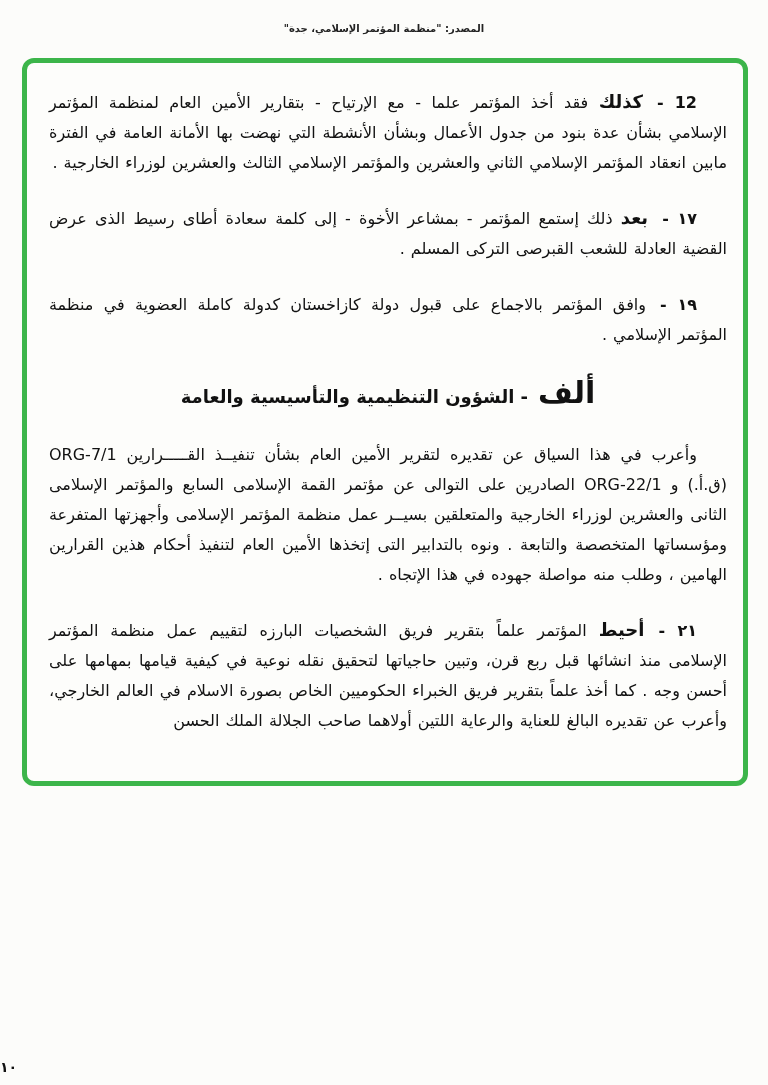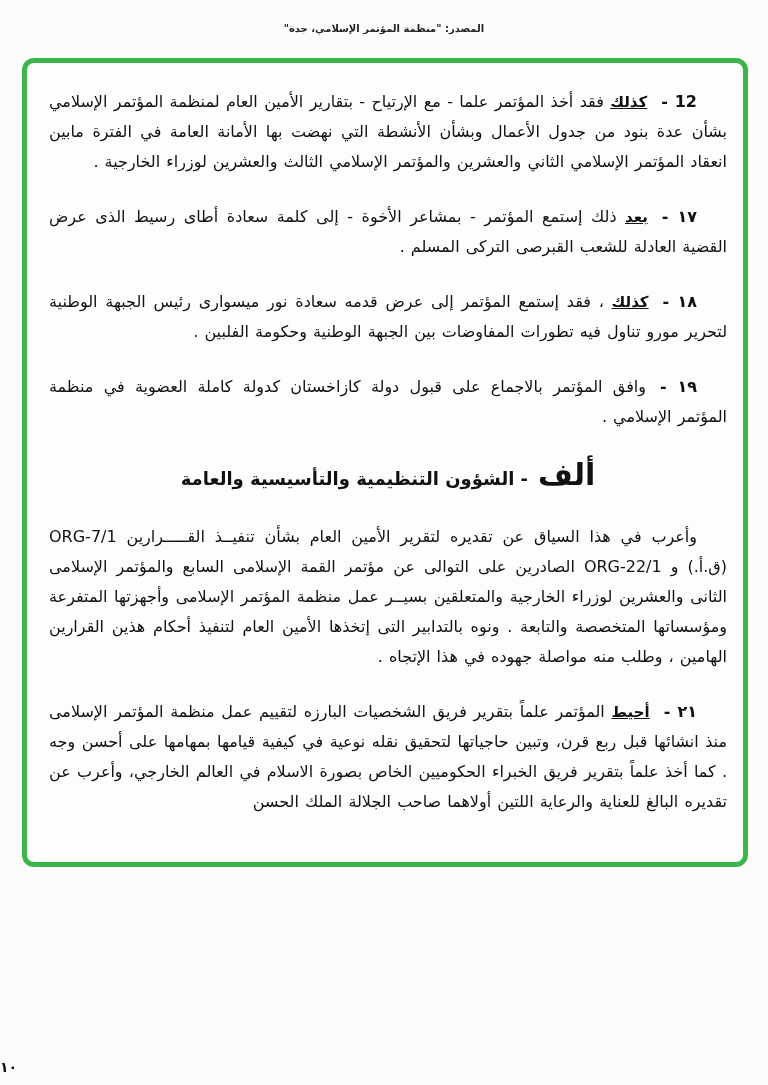--- a/index.html
+++ b/index.html
@@ -46,22 +46,21 @@
     margin: 0 0 25px 0;
     word-spacing: 1px;
   }
   .para .num {
     font-weight: bold;
     margin-left: 14px;
     white-space: nowrap;
   }
   .para .lead {
     font-weight: bold;
-    font-size: 15px;
-    text-decoration: underline;
+    font-size: 18px;
   }
   .section-heading {
     text-align: center;
     font-size: 18px;
     font-weight: bold;
     margin: 6px 0 30px 0;
   }
   .section-heading .heading-prefix {
     font-size: 30px;
     margin-left: 10px;
@@ -88,23 +87,20 @@
   <div class="green-box" style="border-color: rgb(60, 181, 74);">
 
     <p class="para">
       <span class="num">12 -</span><span class="lead">كذلك</span><span class="txt"> فقد أخذ المؤتمر علما - مع الإرتياح - بتقارير الأمين العام لمنظمة المؤتمر الإسلامي بشأن عدة بنود من جدول الأعمال وبشأن الأنشطة التي نهضت بها الأمانة العامة في الفترة مابين انعقاد المؤتمر الإسلامي الثاني والعشرين والمؤتمر الإسلامي الثالث والعشرين لوزراء الخارجية .</span>
     </p>
 
     <p class="para">
       <span class="num">١٧ -</span><span class="lead">بعد</span><span class="txt"> ذلك إستمع المؤتمر - بمشاعر الأخوة - إلى كلمة سعادة أطاى رسيط الذى عرض القضية العادلة للشعب القبرصى التركى المسلم .</span>
     </p>
 
-    <p class="para">
-      <span class="num">١٨ -</span><span class="lead">كذلك</span><span class="txt"> ، فقد إستمع المؤتمر إلى عرض قدمه سعادة نور ميسوارى رئيس الجبهة الوطنية لتحرير مورو تناول فيه تطورات المفاوضات بين الجبهة الوطنية وحكومة الفلبين .</span>
-    </p>
 
     <p class="para">
       <span class="num">١٩ -</span><span class="lead"></span><span class="txt">وافق المؤتمر بالاجماع على قبول دولة كازاخستان كدولة كاملة العضوية في منظمة المؤتمر الإسلامي .</span>
     </p>
 
     <h2 class="section-heading">
       <span class="heading-prefix">ألف</span><span class="heading-text">- الشؤون التنظيمية والتأسيسية والعامة</span>
     </h2>
 
 

